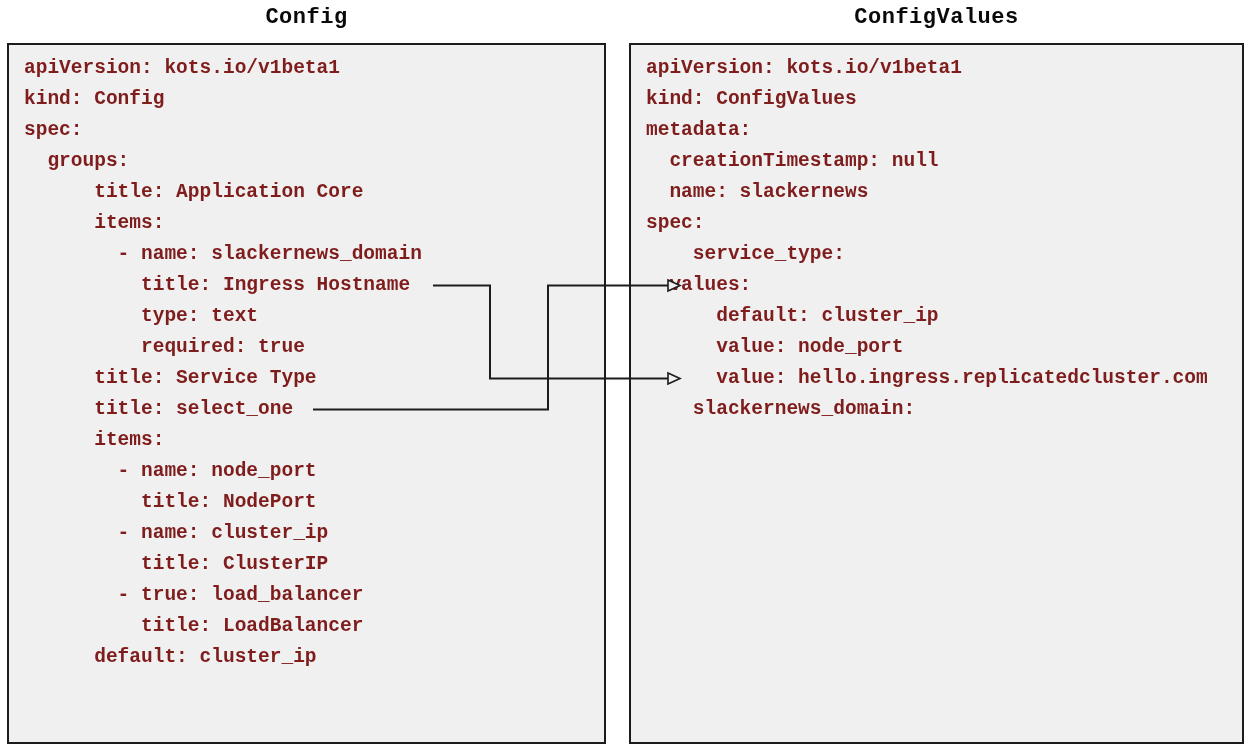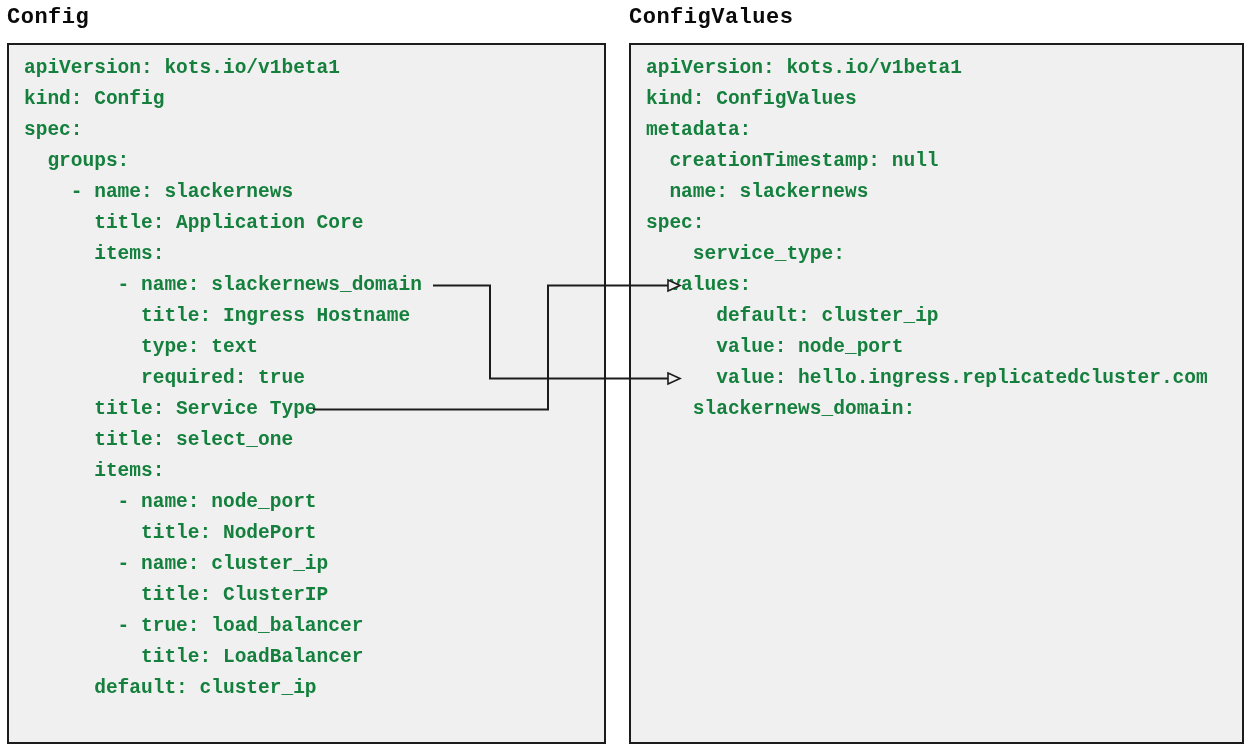--- a/index.html
+++ b/index.html
@@ -10,20 +10,21 @@
     height: 756px;
     background: #ffffff;
     font-family: "Liberation Mono", "DejaVu Sans Mono", monospace;
     font-weight: bold;
     color: #0a0a0a;
     overflow: hidden;
   }
   .panel-title {
     position: absolute;
     top: 5px;
+    text-align: center;
     font-size: 22px;
     font-weight: bold;
     letter-spacing: 0.5px;
     color: #0a0a0a;
   }
   .panel-title.left  { left: 7px;   width: 599px; }
   .panel-title.right { left: 629px; width: 615px; }
   .panel {
     position: absolute;
     top: 43px;
@@ -34,21 +35,21 @@
     overflow: hidden;
   }
   .panel.left  { left: 7px;   width: 599px; }
   .panel.right { left: 629px; width: 615px; }
   .code-line {
     white-space: pre;
     font-size: 19.5px;
     line-height: 31px;
     height: 31px;
     font-weight: bold;
-    color: #15803d;
+    color: #7f1d1d;
   }
   svg.arrows {
     position: absolute;
     left: 0; top: 0;
     width: 1258px; height: 756px;
     pointer-events: none;
   }
   svg.arrows path {
     fill: none;
     stroke: #1c1c1c;
@@ -67,21 +68,20 @@
 <div class="canvas">
 
   <div class="panel-title left">Config</div>
   <div class="panel-title right">ConfigValues</div>
 
   <div class="panel left">
     <div class="code-line">apiVersion: kots.io/v1beta1</div>
     <div class="code-line">kind: Config</div>
     <div class="code-line">spec:</div>
     <div class="code-line">  groups:</div>
-    <div class="code-line">    - name: slackernews</div>
     <div class="code-line">      title: Application Core</div>
     <div class="code-line">      items:</div>
     <div class="code-line">        - name: slackernews_domain</div>
     <div class="code-line">          title: Ingress Hostname</div>
     <div class="code-line">          type: text</div>
     <div class="code-line">          required: true</div>
     <div class="code-line">      title: Service Type</div>
     <div class="code-line">      title: select_one</div>
     <div class="code-line">      items:</div>
     <div class="code-line">        - name: node_port</div>

